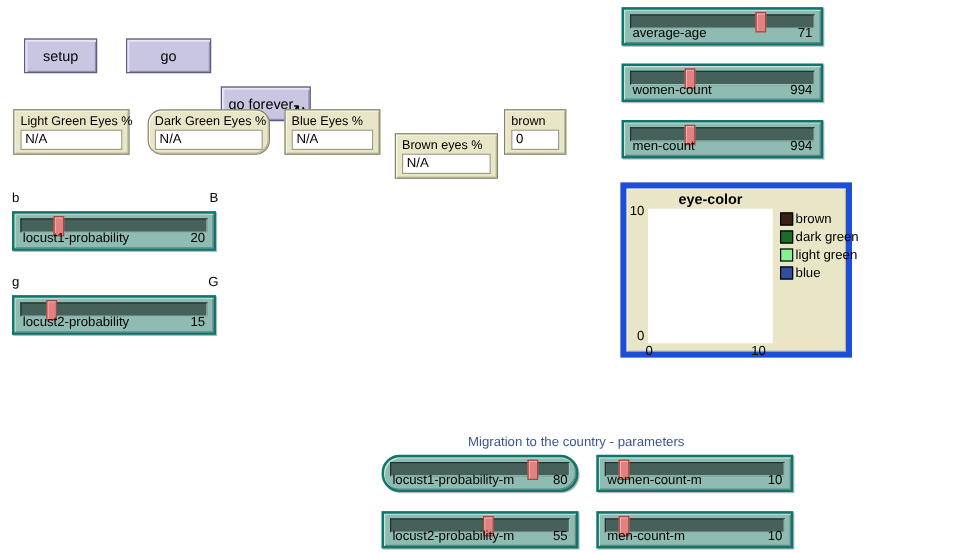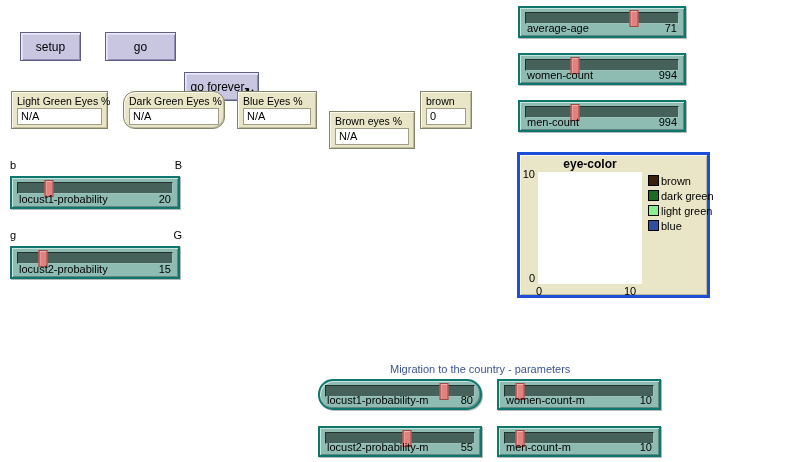--- a/index.html
+++ b/index.html
@@ -59,21 +59,21 @@
     position:absolute; display:flex; justify-content:space-between;
     font-size:11px;
   }
   .note-blue {
     position:absolute; color:#3b5593; font-size:11px; text-align:center;
     white-space:nowrap;
   }
   
   .plot {
     position:absolute; left:517px; top:152px; width:193px; height:146px;
-    background:#e9e6c8; border:3px solid #1d4ed8;
+    background:#e9e6c8; border:5px solid #1d4ed8;
     box-shadow: inset 1px 1px 0 #fbf9ec, inset -1px -1px 0 #bdba9e;
   }
   .plot-title {
     position:absolute; top:2px; left:18px; width:104px; text-align:center;
     font-weight:bold; font-size:12px;
   }
   .plot-area {
     position:absolute; left:18px; top:17px; width:104px; height:112px;
     background:#fff;
   }

